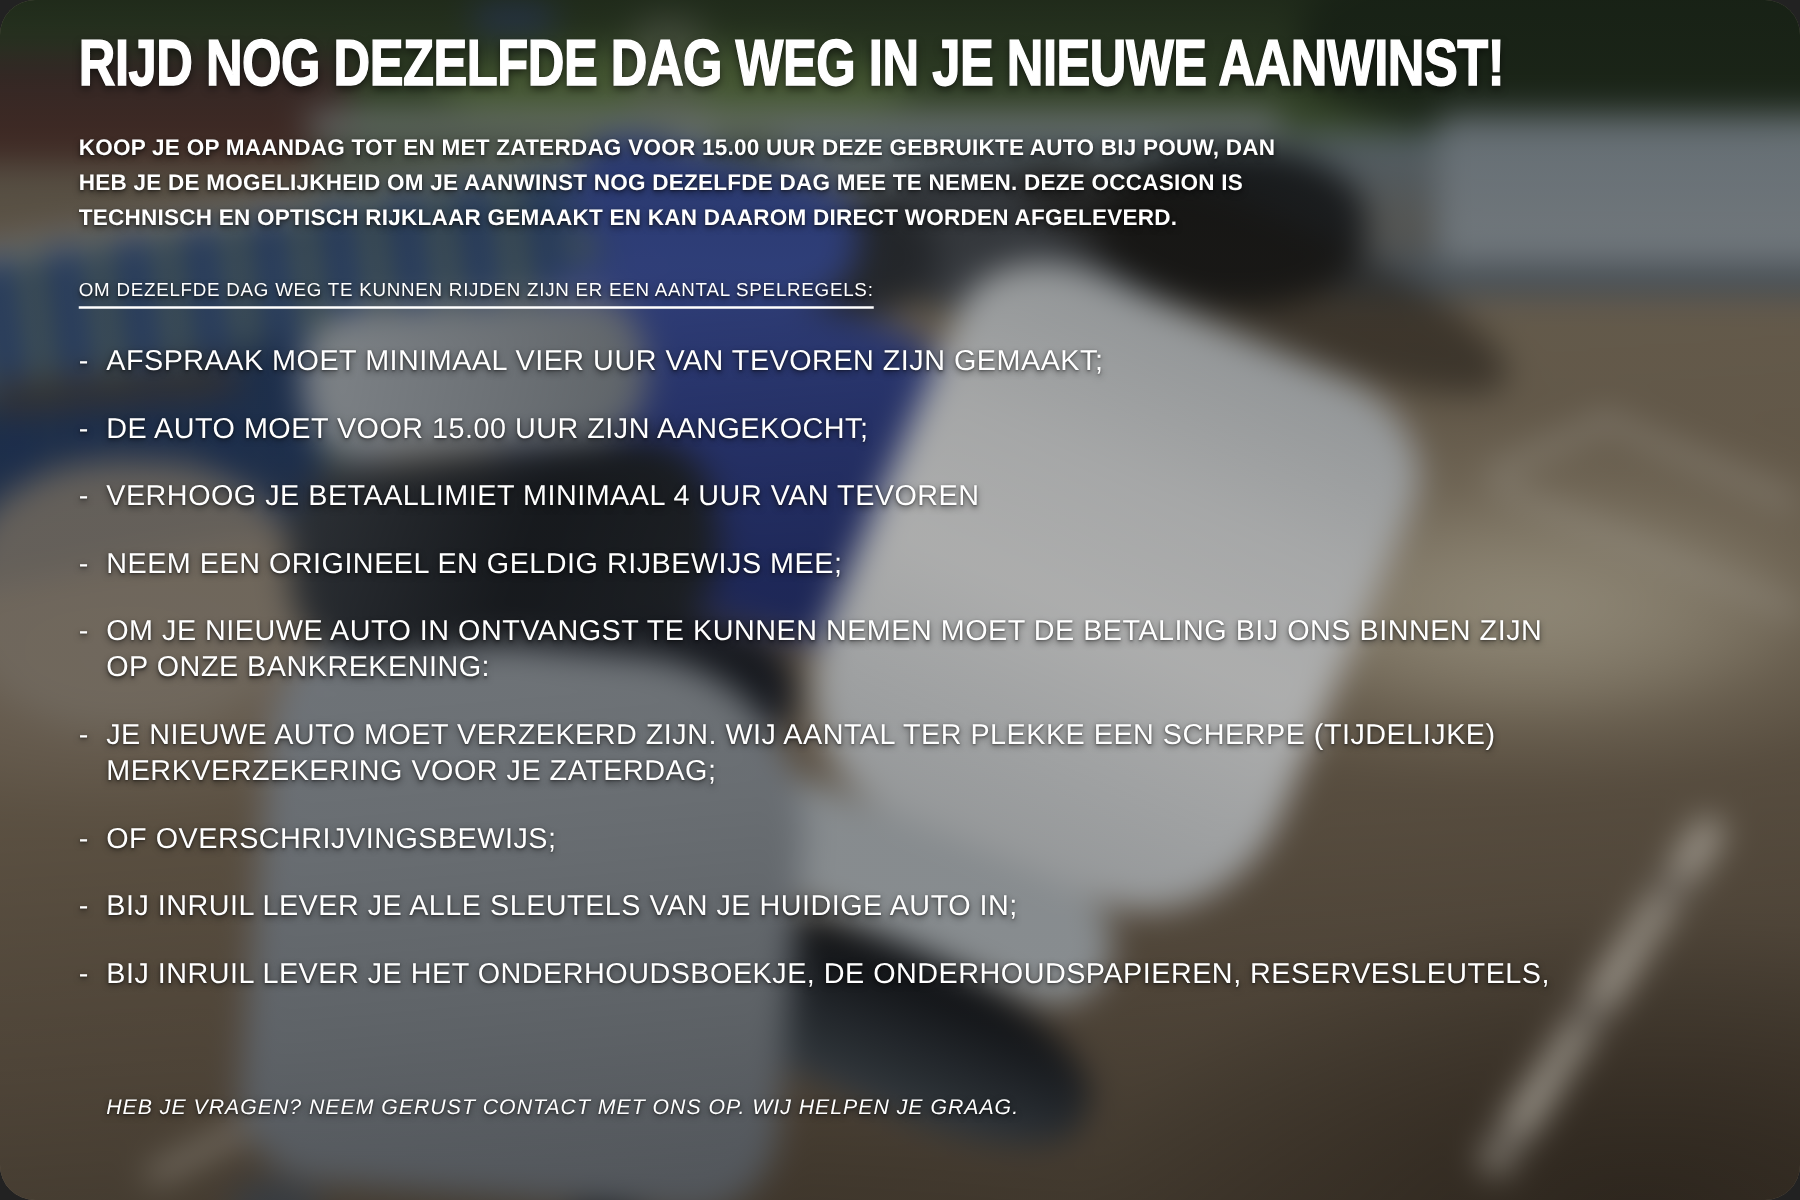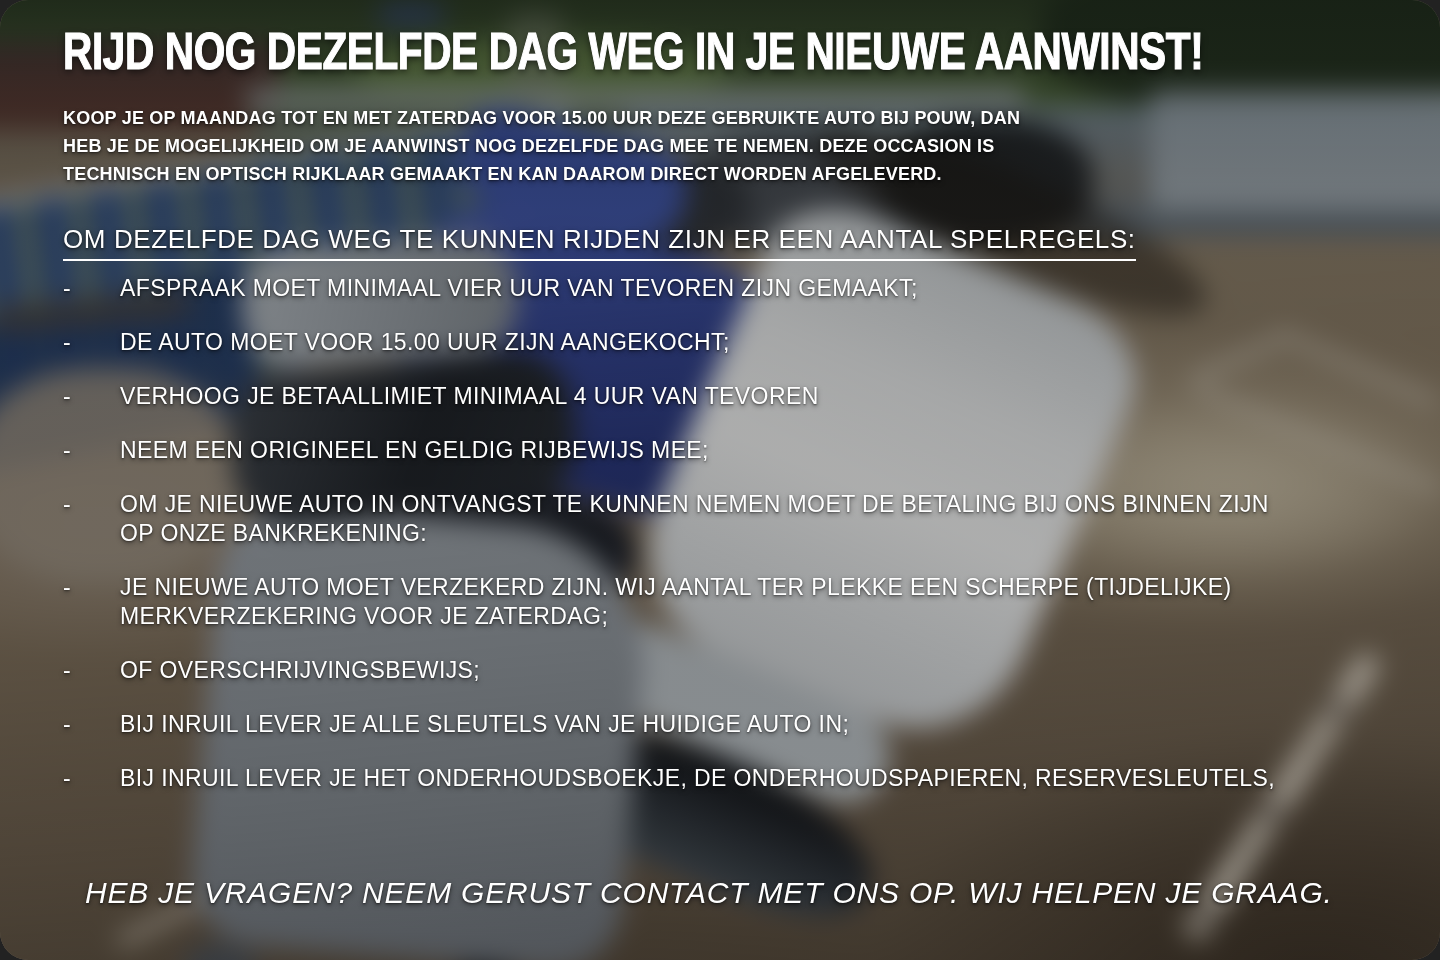--- a/index.html
+++ b/index.html
@@ -100,29 +100,29 @@
 
   
   .content{position:absolute;inset:0;color:var(--text,#fff);}
   .content .sh{text-shadow:0 2px 5px rgba(0,0,0,.5),0 1px 2px rgba(0,0,0,.45);}
   .title{position:absolute;left:63px;top:20px;margin:0;font-size:52px;line-height:1.2;
     font-weight:800;letter-spacing:-.5px;white-space:nowrap;
     transform:scaleX(.78);transform-origin:left top;-webkit-text-stroke:1.2px #fff;
     text-shadow:0 3px 8px rgba(0,0,0,.55),0 1px 2px rgba(0,0,0,.5);}
   .intro{position:absolute;left:63px;top:104px;margin:0;font-size:18px;font-weight:700;
     line-height:28px;letter-spacing:.2px;white-space:nowrap;}
-  .rules{position:absolute;left:63px;top:224px;margin:0;font-size:26px;font-weight:400;
+  .rules{position:absolute;left:63px;top:224px;margin:0;font-size:15px;font-weight:400;
     letter-spacing:.6px;white-space:nowrap;}
   .rules span{display:inline-block;padding-bottom:4px;border-bottom:2px solid #fff;}
   .bullets{position:absolute;left:63px;top:274px;margin:0;padding:0;list-style:none;
     font-size:23px;font-weight:400;line-height:29px;letter-spacing:.4px;}
   .bullets li{display:flex;margin-bottom:25px;}
   .bullets .dash{flex:0 0 22px;width:22px;}
-  .bullets .lines div{white-space:nowrap;margin-left:35px;}
-  .footer-note{position:absolute;left:85px;top:876px;margin:0;font-size:30px;
+  .bullets .lines div{white-space:nowrap;}
+  .footer-note{position:absolute;left:85px;top:876px;margin:0;font-size:17px;
     font-style:italic;font-weight:400;letter-spacing:.8px;white-space:nowrap;}
 </style>
 </head>
 <body>
 
 <div class="stage">
 
   <div class="bg" aria-hidden="true">
     <div class="bg-blur">
       <div class="mud"></div>

